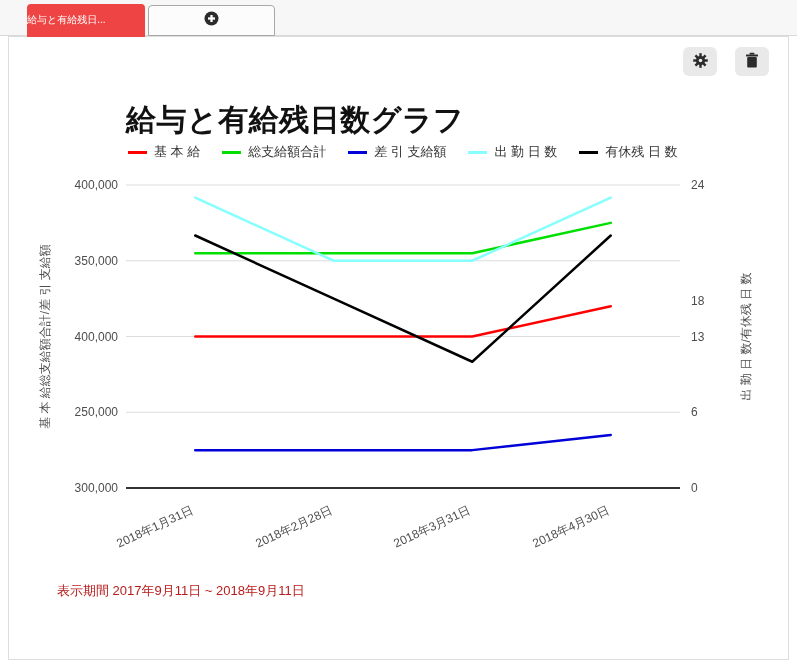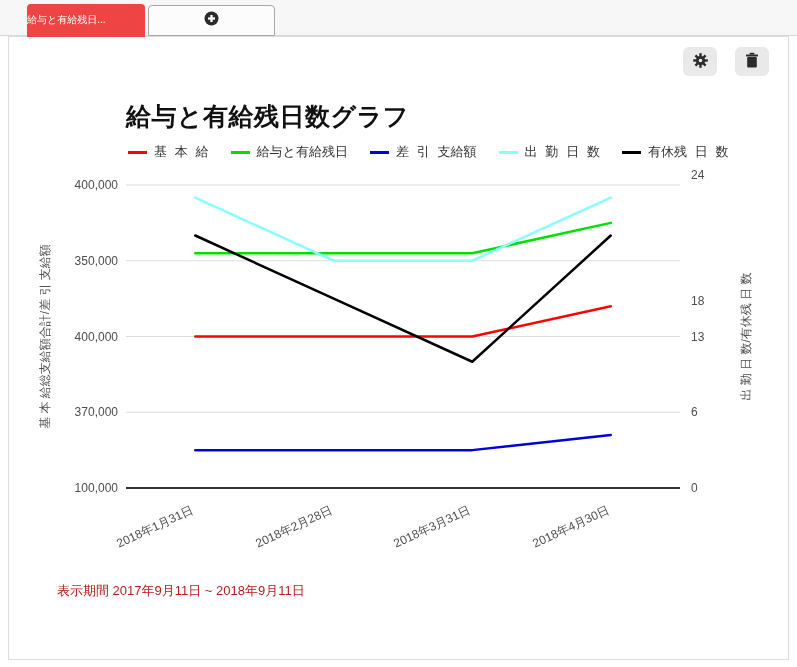--- a/index.html
+++ b/index.html
@@ -18,25 +18,25 @@
 
   .panel { position:absolute; left:8px; top:36px; width:781px; height:624px;
            background:#fff; border:1px solid #ddd; }
 
   .icon-btn { position:absolute; width:34px; height:29px; background:#e9e9e9;
               border:none; border-radius:6px; display:flex; align-items:center;
               justify-content:center; cursor:pointer; }
   .btn-gear { left:683px; top:47px; }
   .btn-trash { left:735px; top:47px; }
 
-  .chart-title { position:absolute; left:126px; top:100px; font-size:25px;
+  .chart-title { position:absolute; left:126px; top:100px; font-size:30px;
                  font-weight:bold; color:#111; letter-spacing:0.5px; }
 
   .legend { position:absolute; left:128px; top:143px; display:flex;
-            align-items:center; gap:22px;font-family:Liberation Mono, monospace; }
+            align-items:center; gap:22px; }
   .legend-item { display:flex; align-items:center; gap:7px; cursor:pointer; }
   .legend-swatch { width:19px; height:3px; display:inline-block; }
   .legend-label { font-size:13px; color:#333; white-space:nowrap; }
 
   .tick-label { position:absolute; font-size:12px; color:#4d4d4d; }
   .ylab-left { left:0; width:118px; text-align:right;padding-left:16px; }
   .ylab-right { left:691px; }
   .xlab { top:502px; width:150px; text-align:right;
           transform:rotate(-25deg); transform-origin:100% 0; }
 
@@ -93,21 +93,21 @@
 </button>
 
 <div class="chart-title">給与と有給残日数グラフ</div>
 <div class="legend">
     <span class="legend-item">
       <span class="legend-swatch" style="background: rgb(255, 0, 0);"></span>
       <span class="legend-label">基 本 給</span>
     </span>
     <span class="legend-item">
       <span class="legend-swatch" style="background: rgb(0, 224, 0);"></span>
-      <span class="legend-label">給与と有給残日</span>
+      <span class="legend-label">総支給額合計</span>
     </span>
     <span class="legend-item">
       <span class="legend-swatch" style="background: rgb(0, 0, 216);"></span>
       <span class="legend-label">差 引 支給額</span>
     </span>
     <span class="legend-item">
       <span class="legend-swatch" style="background: rgb(135, 255, 255);"></span>
       <span class="legend-label">出 勤 日 数</span>
     </span>
     <span class="legend-item">
@@ -129,23 +129,23 @@
     <polyline points="195.25,336.5 333.75,336.5 472.25,336.5 610.75,306.20000000000005" fill="none" stroke="#ff0000" stroke-width="2.5" stroke-linejoin="round" stroke-linecap="round"></polyline>
     <polyline points="195.25,253.17499999999998 333.75,253.17499999999998 472.25,253.17499999999998 610.75,222.875" fill="none" stroke="#00e000" stroke-width="2.5" stroke-linejoin="round" stroke-linecap="round"></polyline>
     <polyline points="195.25,450.125 333.75,450.125 472.25,450.125 610.75,434.975" fill="none" stroke="#0000d8" stroke-width="2.5" stroke-linejoin="round" stroke-linecap="round"></polyline>
     <polyline points="195.25,197.625 333.75,260.75 472.25,260.75 610.75,197.625" fill="none" stroke="#87ffff" stroke-width="2.5" stroke-linejoin="round" stroke-linecap="round"></polyline>
     <polyline points="195.25,235.5 333.75,298.625 472.25,361.75 610.75,235.5" fill="none" stroke="#000000" stroke-width="2.5" stroke-linejoin="round" stroke-linecap="round"></polyline>
   </svg>
 
 <div class="tick-label ylab-left" style="top: 178px;">400,000</div>
 <div class="tick-label ylab-left" style="top: 253.75px;">350,000</div>
 <div class="tick-label ylab-left" style="top: 329.5px;">400,000</div>
-<div class="tick-label ylab-left" style="top: 405.25px;">370,000</div>
-<div class="tick-label ylab-left" style="top: 481px;">100,000</div>
-<div class="tick-label ylab-right" style="top: 168px;">24</div>
+<div class="tick-label ylab-left" style="top: 405.25px;">250,000</div>
+<div class="tick-label ylab-left" style="top: 481px;">300,000</div>
+<div class="tick-label ylab-right" style="top: 178px;">24</div>
 <div class="tick-label ylab-right" style="top: 253.75px; margin-top: 40px;">18</div>
 <div class="tick-label ylab-right" style="top: 329.5px;">13</div>
 <div class="tick-label ylab-right" style="top: 405.25px;">6</div>
 <div class="tick-label ylab-right" style="top: 481px;">0</div>
 <div class="tick-label xlab" style="left: 39.25px;">2018年1月31日</div>
 <div class="tick-label xlab" style="left: 177.75px;">2018年2月28日</div>
 <div class="tick-label xlab" style="left: 316.25px;">2018年3月31日</div>
 <div class="tick-label xlab" style="left: 454.75px;">2018年4月30日</div>
 
 </body></html>

